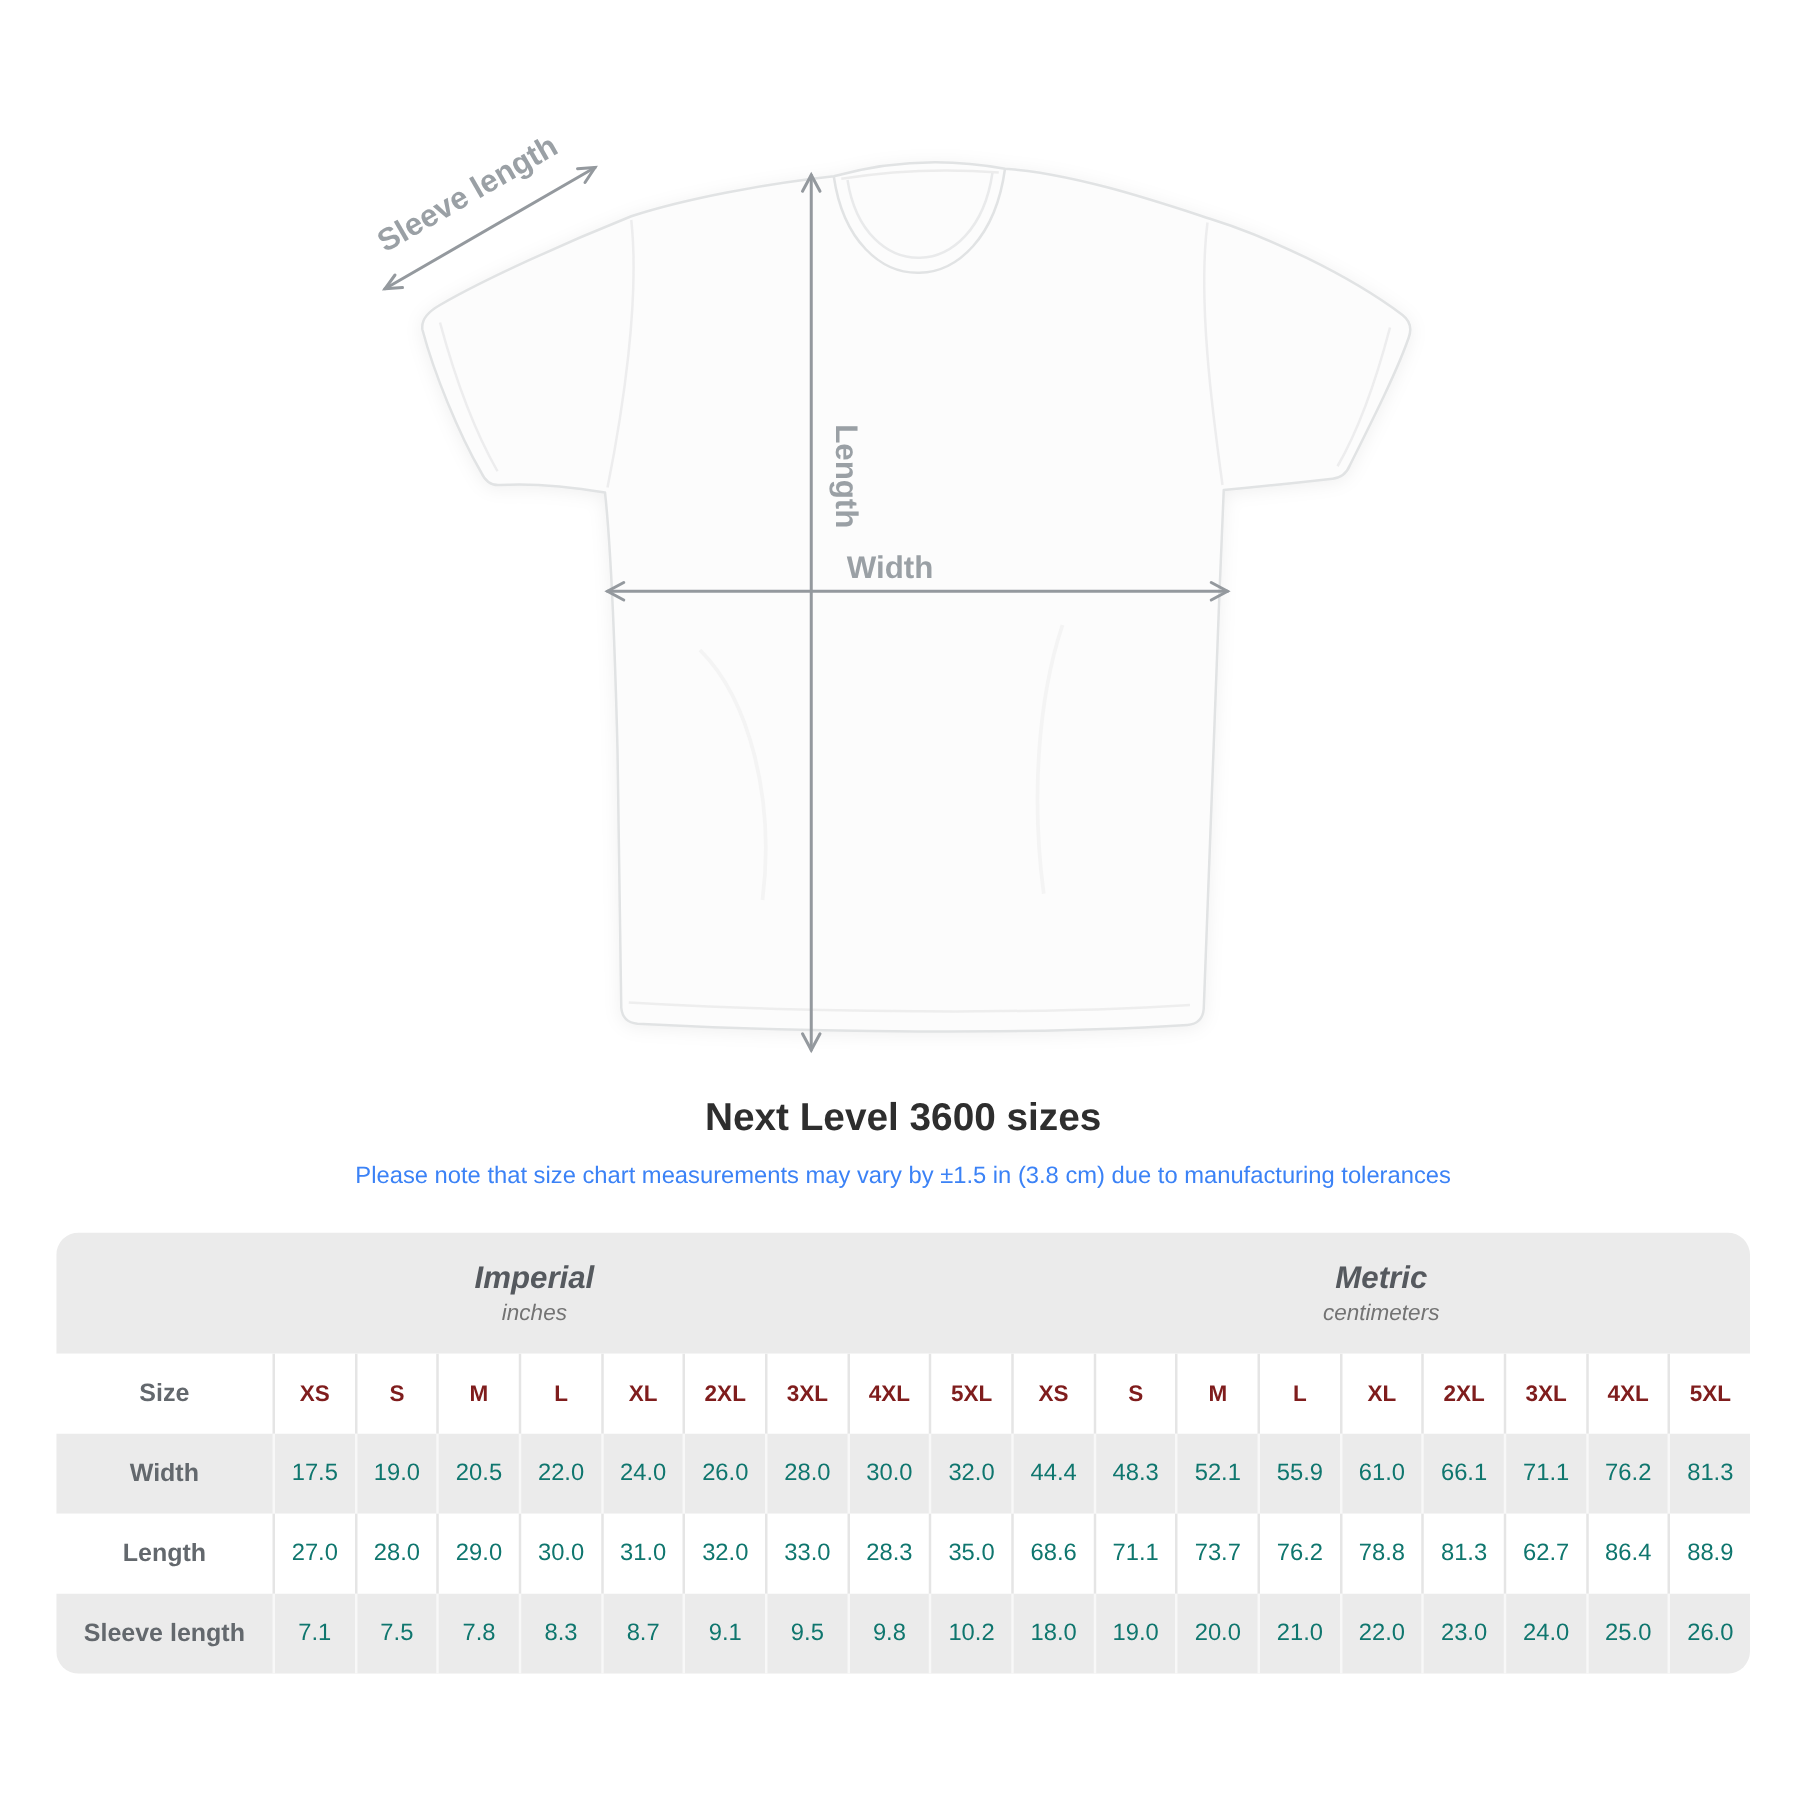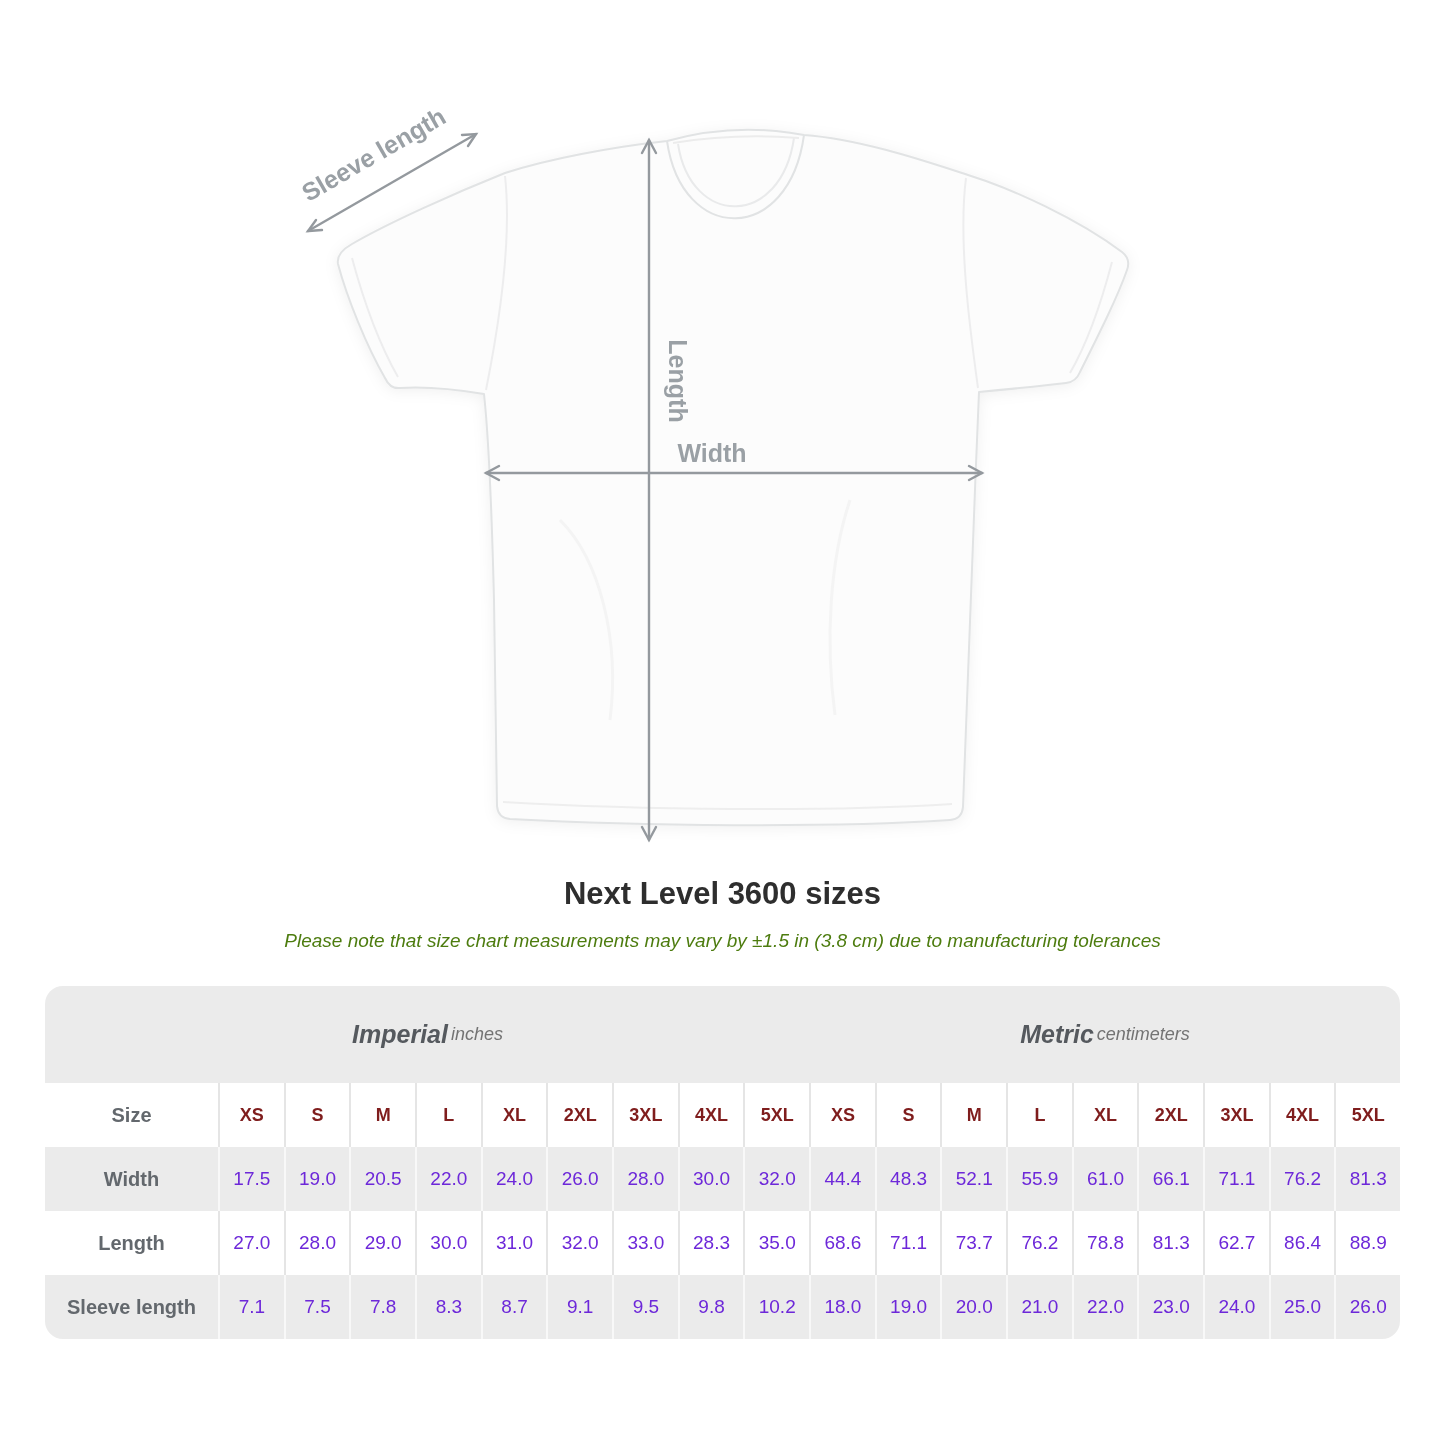--- a/index.html
+++ b/index.html
@@ -12,37 +12,37 @@
   .diagram{position:relative;width:1445px;height:862px;}
   .diagram svg{position:absolute;left:0;top:0;}
   .shirt{filter:drop-shadow(0 2px 7px rgba(0,0,0,0.06));}
   .annot-text{font-family:"Liberation Sans",sans-serif;font-weight:bold;font-size:25px;fill:#9aa0a5;}
   
   .title{
     text-align:center;font-weight:bold;font-size:31px;color:#2e2e2e;
     line-height:40px;margin:12px;
   }
   .subtitle{
-    text-align:center;font-style:italic;font-size:19px;color:#4d7c0f;
+    text-align:center;font-size:19px;color:#3b82f6;
     line-height:30px;margin:2px 0 0 0;
   }
   
   .table-wrap{
     margin:30px 45px 0 45px;width:1355px;border-radius:18px;overflow:hidden;
   }
   .t-band{height:97px;background:#ebebeb;display:flex;}
-  .t-band .half{display:flex;flex-direction:row;align-items:center;justify-content:center;gap:3px;}
+  .t-band .half{display:flex;flex-direction:column;align-items:center;justify-content:center;gap:3px;}
   .half.imperial{width:765px;}
   .half.metric{width:590px;}
   .group-title{font-size:25px;font-weight:bold;font-style:italic;color:#55595e;}
   .group-unit{font-size:18px;font-style:italic;color:#737373;}
   .t-row{display:flex;height:64px;}
   .t-row > div{display:flex;align-items:center;justify-content:center;}
   .t-row .rlabel{flex:0 0 173px;font-weight:bold;font-size:20px;color:#63686d;}
-  .t-row .cell{flex:1 1 0;font-size:19px;color:#6d28d9;}
+  .t-row .cell{flex:1 1 0;font-size:19px;color:#0f766e;}
   .t-row .hcell{flex:1 1 0;font-size:18px;font-weight:bold;color:#7f1d1d;}
   .row-white{background:#ffffff;--sep:#e5e5e5;}
   .row-gray{background:#ebebeb;--sep:#f8f8f8;}
   .t-row > div + div{border-left:2px solid var(--sep);}
 </style>
 </head>
 <body>
 
 <div class="diagram">
   <svg width="1445" height="862" viewBox="0 0 1445 862">

